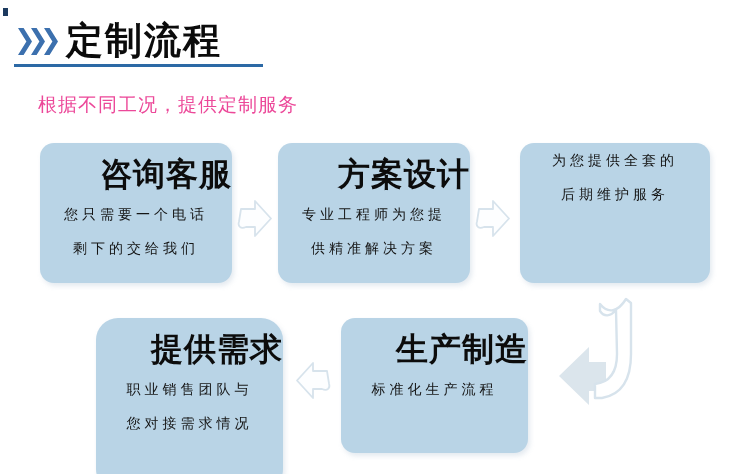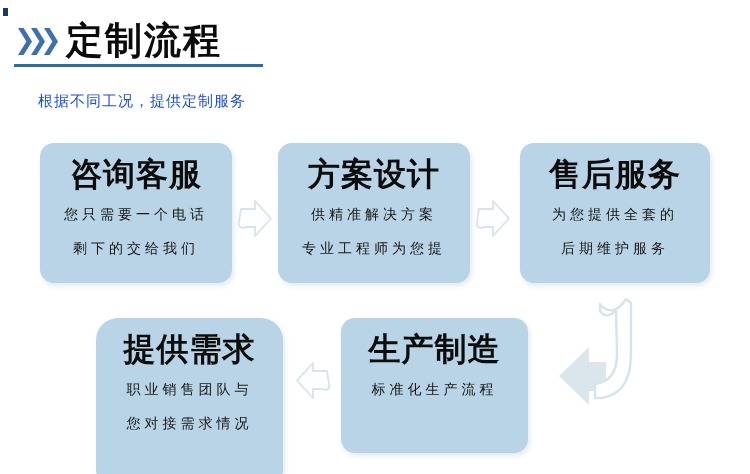--- a/index.html
+++ b/index.html
@@ -14,31 +14,31 @@
   .chev {
     width:14px; height:27px; background:#3c70ae; margin-right:-1px;
     clip-path:polygon(0 0, 40% 0, 100% 50%, 40% 100%, 0 100%, 60% 50%);
   }
   .page-title {
     position:absolute; left:66px; top:16px; font-size:37px; font-weight:700;
     color:#0b0b0b; letter-spacing:2px; white-space:nowrap;text-align:center;
   }
   .title-underline { position:absolute; left:14px; top:64px; width:249px; height:3px; background:#2c69a5; }
   .subtitle {
-    position:absolute; left:38px; top:92px; font-size:15px; color:#1d4ed8; letter-spacing:1px; white-space:nowrap;
+    position:absolute; left:38px; top:92px; font-size:19px; color:#ec4899; letter-spacing:1px; white-space:nowrap;
   }
 
   
   .card {
     position:absolute; background:#b9d4e6; border-radius:14px; text-align:center;
     box-shadow:2px 3px 5px rgba(130,160,185,0.22);
   }
   .card-title {
     font-weight:700; font-size:32px; color:#0c0c0c; letter-spacing:1px;
-    line-height:46px; margin-top:8px; white-space:nowrap;
+    line-height:46px; margin-top:8px; white-space:nowrap;text-align:right;
   }
   .card-line {
     font-family:"DejaVu Serif", serif; font-size:14px; color:#151515;
     letter-spacing:4px; line-height:34px; white-space:nowrap;
   }
   #card-1 { left:40px;  top:143px; width:192px; height:140px; }
   #card-2 { left:278px; top:143px; width:192px; height:140px; }
   #card-3 { left:520px; top:143px; width:190px; height:140px; }
   #card-4 { left:96px;  top:318px; width:187px; height:173px;border-radius:22px; }
   #card-5 { left:341px; top:318px; width:187px; height:135px; }
@@ -69,26 +69,25 @@
   <div class="subtitle">根据不同工况，提供定制服务</div>
 
   <div id="card-1" class="card">
     <div class="card-title">咨询客服</div>
     <div class="card-line">您只需要一个电话</div>
     <div class="card-line">剩下的交给我们</div>
   </div>
 
   <div id="card-2" class="card">
     <div class="card-title">方案设计</div>
+    <div class="card-line">专业工程师为您提</div>
     <div class="card-line">供精准解决方案</div>
-    <div class="card-line">专业工程师为您提</div>
   </div>
 
   <div id="card-3" class="card">
-    <div class="card-title">售后服务</div>
     <div class="card-line">为您提供全套的</div>
     <div class="card-line">后期维护服务</div>
   </div>
 
   <div id="card-4" class="card">
     <div class="card-title">提供需求</div>
     <div class="card-line">职业销售团队与</div>
     <div class="card-line">您对接需求情况</div>
   </div>
 

